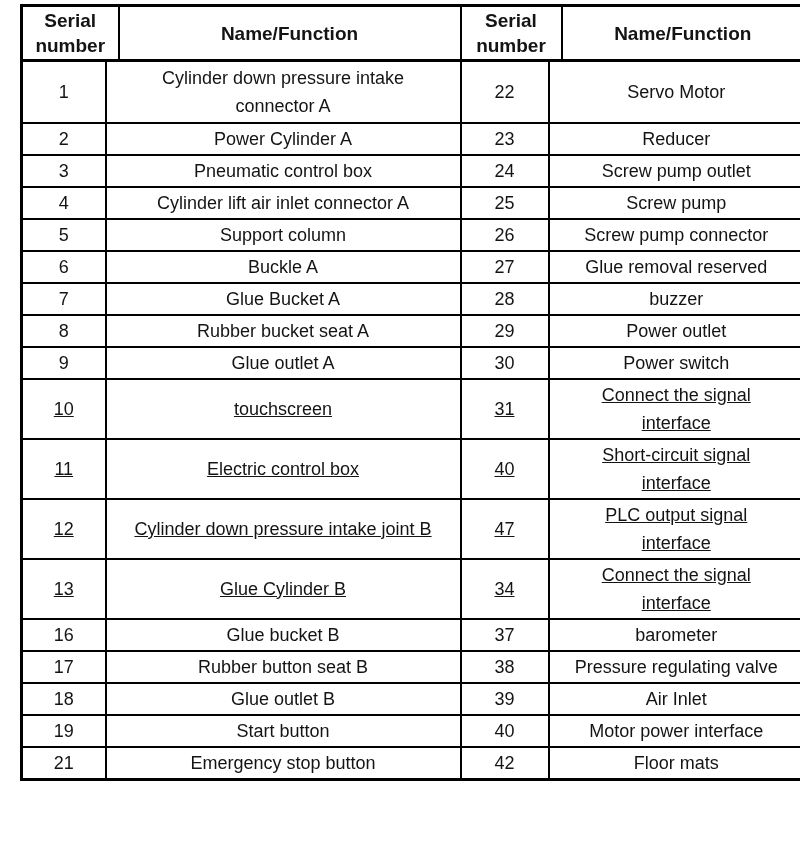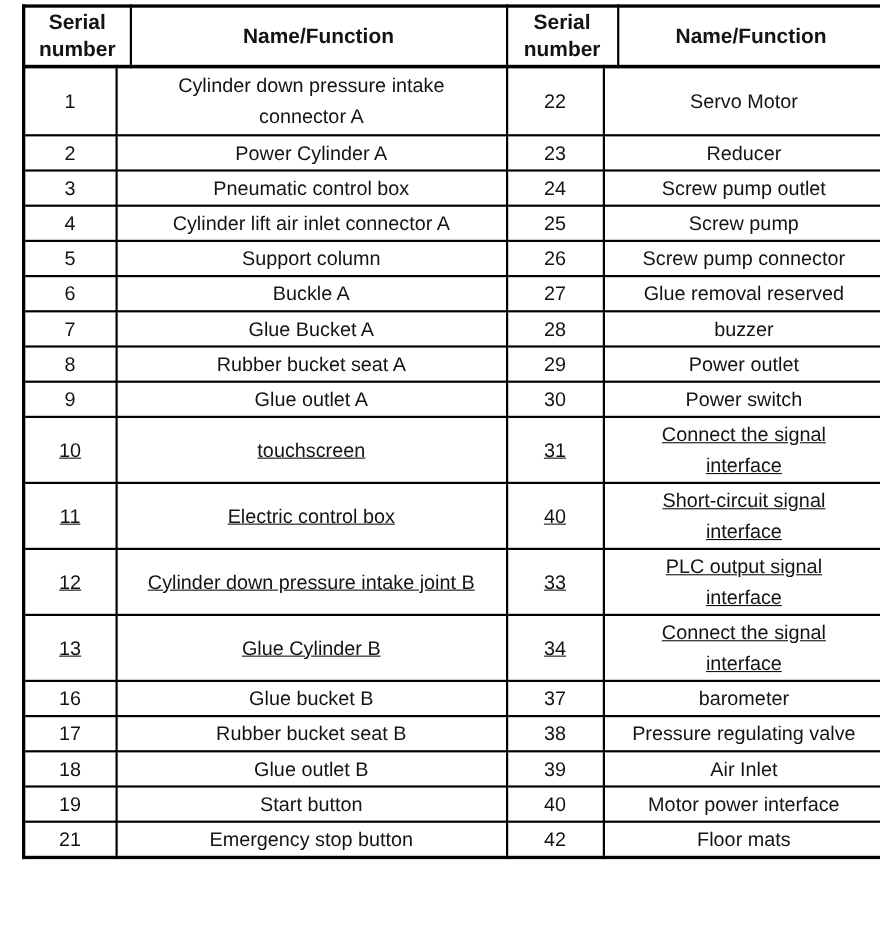--- a/index.html
+++ b/index.html
@@ -153,40 +153,40 @@
         <tr>
           <td>11</td>
           <td>Electric control box</td>
           <td>40</td>
           <td>Short-circuit signal
 interface</td>
         </tr>
         <tr>
           <td>12</td>
           <td>Cylinder down pressure intake joint B</td>
-          <td>33</td>
+          <td>47</td>
           <td>PLC output signal
 interface</td>
         </tr>
         <tr>
           <td>13</td>
           <td>Glue Cylinder B</td>
           <td>34</td>
           <td>Connect the signal
 interface</td>
         </tr>
         <tr>
           <td>16</td>
           <td>Glue bucket B</td>
           <td>37</td>
           <td>barometer</td>
         </tr>
         <tr>
           <td>17</td>
-          <td>Rubber bucket seat B</td>
+          <td>Rubber button seat B</td>
           <td>38</td>
           <td>Pressure regulating valve</td>
         </tr>
         <tr>
           <td>18</td>
           <td>Glue outlet B</td>
           <td>39</td>
           <td>Air Inlet</td>
         </tr>
         <tr>

